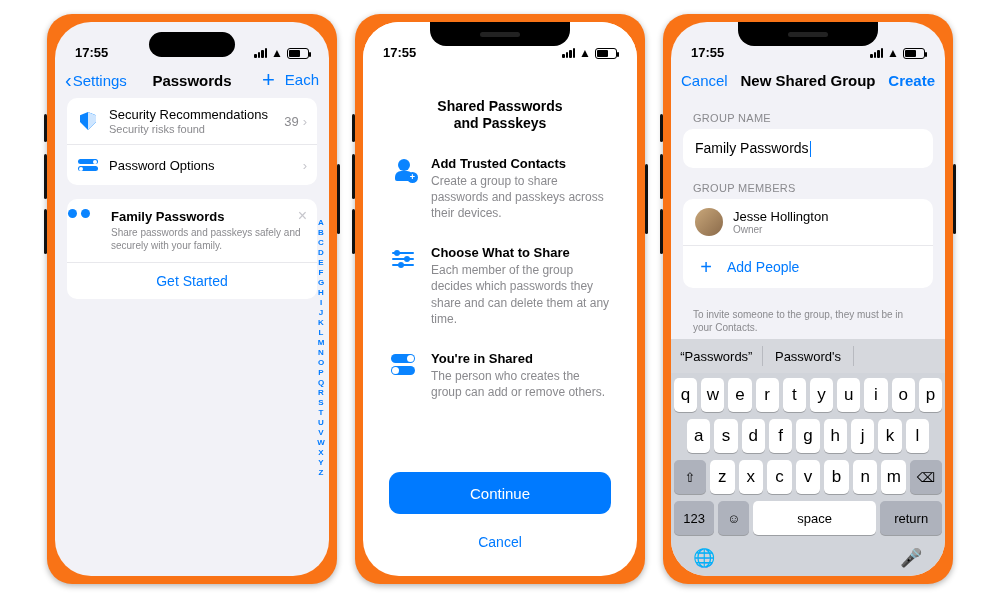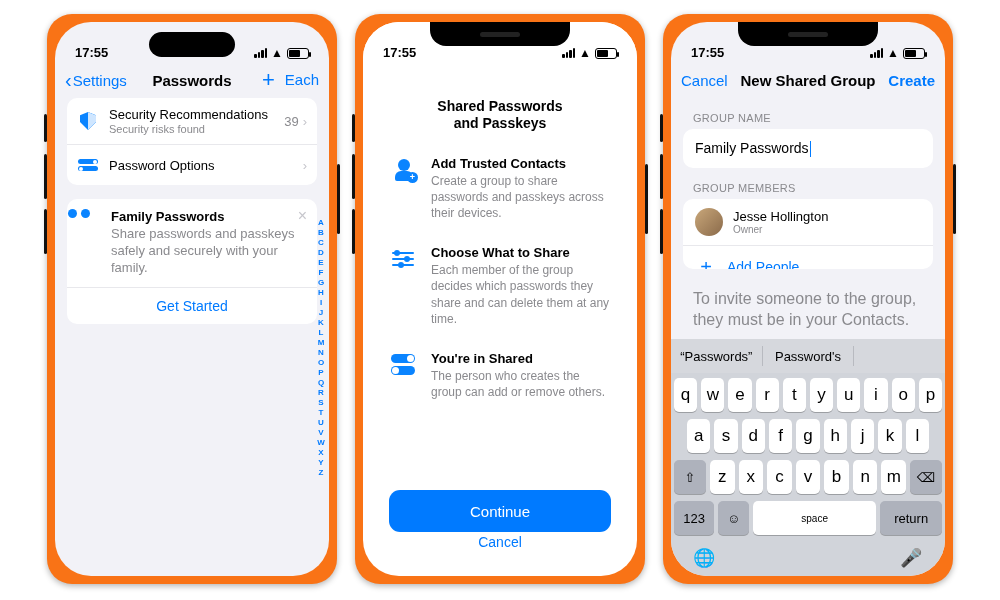--- a/index.html
+++ b/index.html
@@ -45,47 +45,47 @@
   .row + .row { border-top:1px solid #e8e8ec; }
   .row .ic { width:22px; height:22px; margin-right:10px; display:flex; align-items:center; justify-content:center; }
   .row .txt { flex:1; }
   .row .ttl { font-size:13px; color:#000; }
   .row .sub { font-size:11px; color:#8a8a8e; margin-top:1px;}
   .row .trail { color:#8a8a8e; font-size:13px; display:flex; align-items:center; gap:4px;}
   .row .trail .ch { color:#c6c6cc; }
   .family-card { margin:0 12px; background:#fff; border-radius:10px; padding:10px 12px 0 12px; position:relative;}
   .family-card .head { display:flex; gap:10px; }
   .family-card .ft { font-size:13px; font-weight:600;}
-  .family-card .fs { font-size:13px; color:#8a8a8e; margin-top:2px; line-height:1.3;}
+  .family-card .fs { font-size:10px; color:#8a8a8e; margin-top:2px; line-height:1.3;}
   .family-card .close { position:absolute; top:8px; right:10px; color:#c6c6cc; font-size:16px;}
   .family-card .gs { border-top:1px solid #e8e8ec; margin:10px -12px 0 -12px; padding:10px 0; text-align:center; color:#007aff; font-size:14px;}
   .index { position:absolute; right:2px; top:120px; bottom:20px; width:12px; display:flex; flex-direction:column; justify-content:flex-start; align-items:center; color:#007aff; font-size:8px; font-weight:600; line-height:10px;}
 
   
   .s2body { flex:1; padding:24px 26px 10px 26px; display:flex; flex-direction:column; }
   .s2title { font-size:14px; font-weight:700; text-align:center; line-height:1.2; margin-top:12px;}
   .feat { display:flex; gap:14px; margin-top:24px; }
   .feat .fi { width:28px; height:28px; flex-shrink:0; display:flex; align-items:center; justify-content:center;}
   .feat .ft2 { font-size:13px; font-weight:600; color:#000;}
   .feat .fs2 { font-size:12px; color:#8a8a8e; margin-top:2px; line-height:1.35;}
-  .s2bottom { margin-top:auto; padding-bottom:16px; display:flex; flex-direction:column; gap:2px; align-items:center;}
+  .s2bottom { margin-top:auto; padding-bottom:16px; display:flex; flex-direction:column; gap:20px; align-items:center;}
   .btn-primary { width:100%; background:#007aff; color:#fff; border-radius:11px; height:42px; display:flex; align-items:center; justify-content:center; font-size:15px; font-weight:500;}
   .btn-link { color:#007aff; font-size:14px; }
 
   
   .sec-label { font-size:11px; color:#8a8a8e; margin:14px 22px 5px 22px; text-transform:uppercase; letter-spacing:0.3px;}
   .input-row { margin:0 12px; background:#fff; border-radius:10px; padding:11px 12px; font-size:14px; position:relative;}
   .caret { display:inline-block; width:1.5px; height:16px; background:#007aff; vertical-align:middle; margin-left:1px;}
   .member-row { display:flex; align-items:center; padding:9px 12px; gap:10px;}
   .avatar { width:28px; height:28px; border-radius:50%; background:linear-gradient(135deg,#c9a77a,#8a6a4a); flex-shrink:0;}
   .member-row .mn { font-size:13px;}
   .member-row .mr { font-size:10px; color:#8a8a8e;}
   .add-row { display:flex; align-items:center; padding:10px 12px; gap:10px; color:#007aff; font-size:14px; border-top:1px solid #e8e8ec;}
   .plus-c { width:22px; height:22px; display:flex; align-items:center; justify-content:center; font-size:20px; font-weight:300;}
-  .hint { font-size:16px; color:#8a8a8e; margin:6px 22px 8px 22px; line-height:1.3;}
+  .hint { font-size:10px; color:#8a8a8e; margin:6px 22px 0 22px; line-height:1.3;}
 
   
   .kbwrap { margin-top:auto; }
   .sugg { background:#d6d8dd; height:34px; display:flex; align-items:center; font-size:13px; color:#000;}
   .sugg .s { flex:1; text-align:center; }
   .sugg .sep { width:1px; height:20px; background:#b8bac0;}
   .kb { background:#d1d4da; padding:5px 3px 5px 3px; display:flex; flex-direction:column; gap:7px;}
   .krow { display:flex; gap:4px; justify-content:center; }
   .key { background:#fff; border-radius:5px; height:34px; flex:1; display:flex; align-items:center; justify-content:center; font-size:17px; box-shadow:0 1px 0 rgba(0,0,0,0.25); color:#000;}
   .krow.r2 { padding:0 13px;}
@@ -406,21 +406,21 @@
                 <div class="key">m</div>
                 <div class="key mod" style="flex: 1.3 1 0%;">
                   <span>⌫</span>
                 </div>
               </div>
             <div class="krow">
               <div class="key mod" style="flex:1.3; font-size:13px;">123</div>
               <div class="key mod" style="flex:1;">
                   <span>☺</span>
                 </div>
-              <div class="key sp" style="font-size:10px;">space</div>
+              <div class="key sp" style="font-size:13px;">space</div>
               <div class="key mod" style="flex:2; font-size:13px;">return</div>
             </div>
           </div>
           <div class="kbbar">
             <span style="font-size:18px; color:#4a4c52;">🌐</span>
             <span style="font-size:18px; color:#4a4c52;">🎤</span>
           </div>
         </div>
       </div>
     </div>

